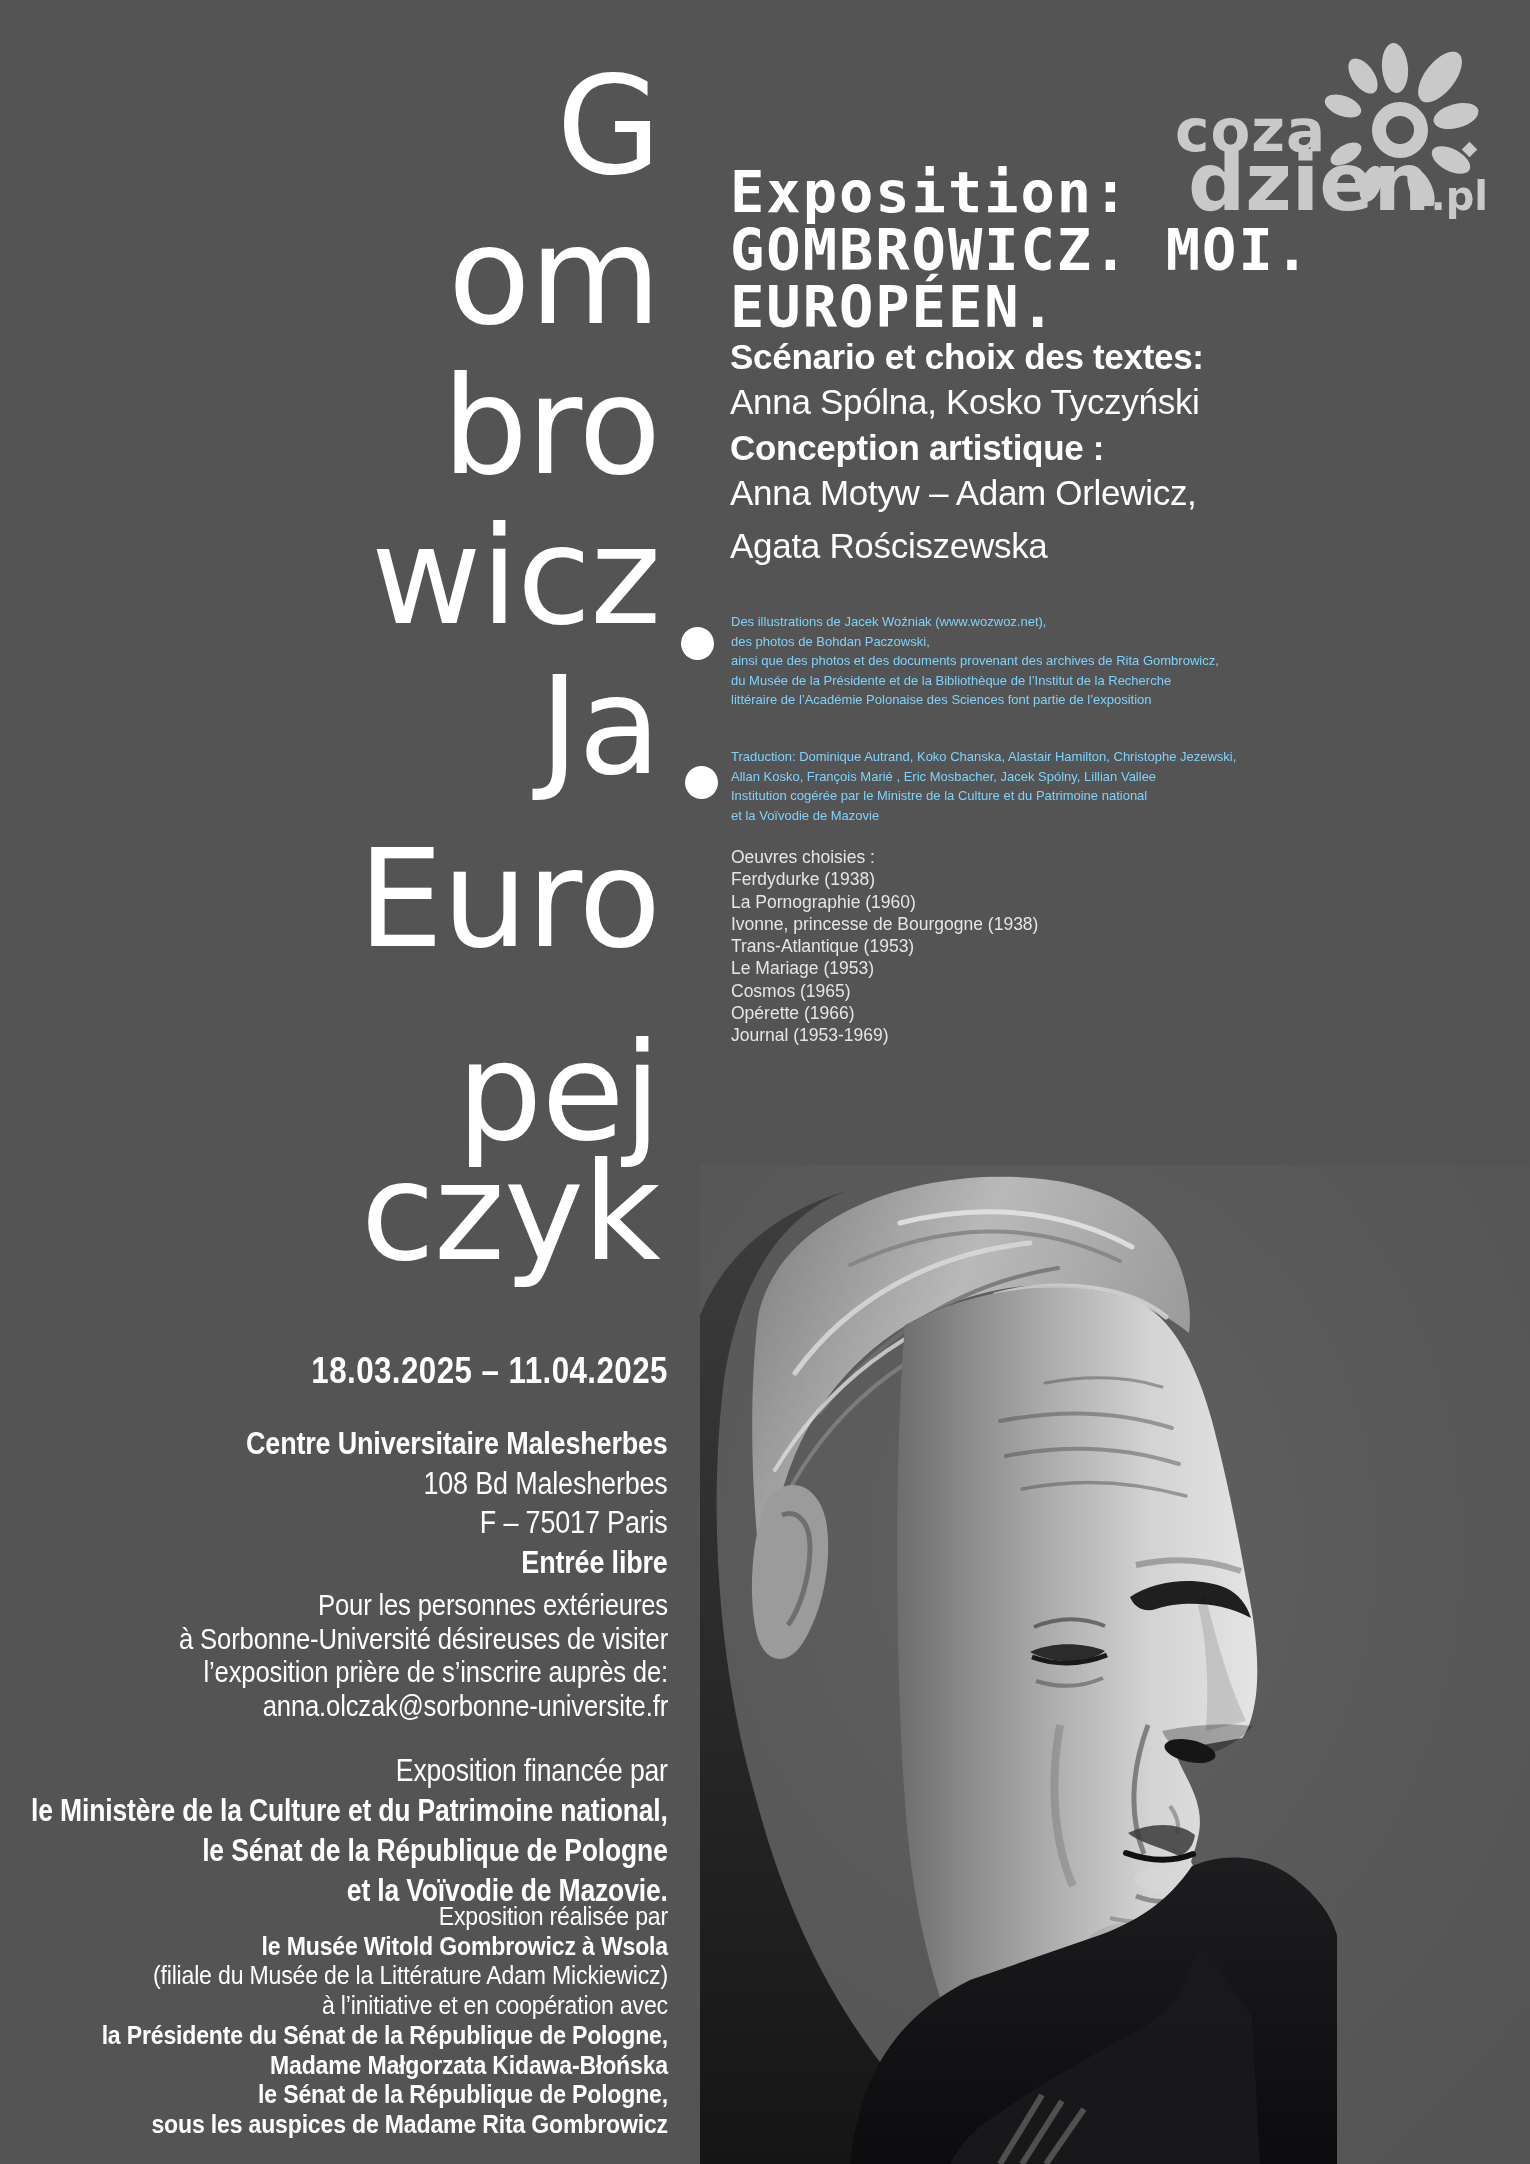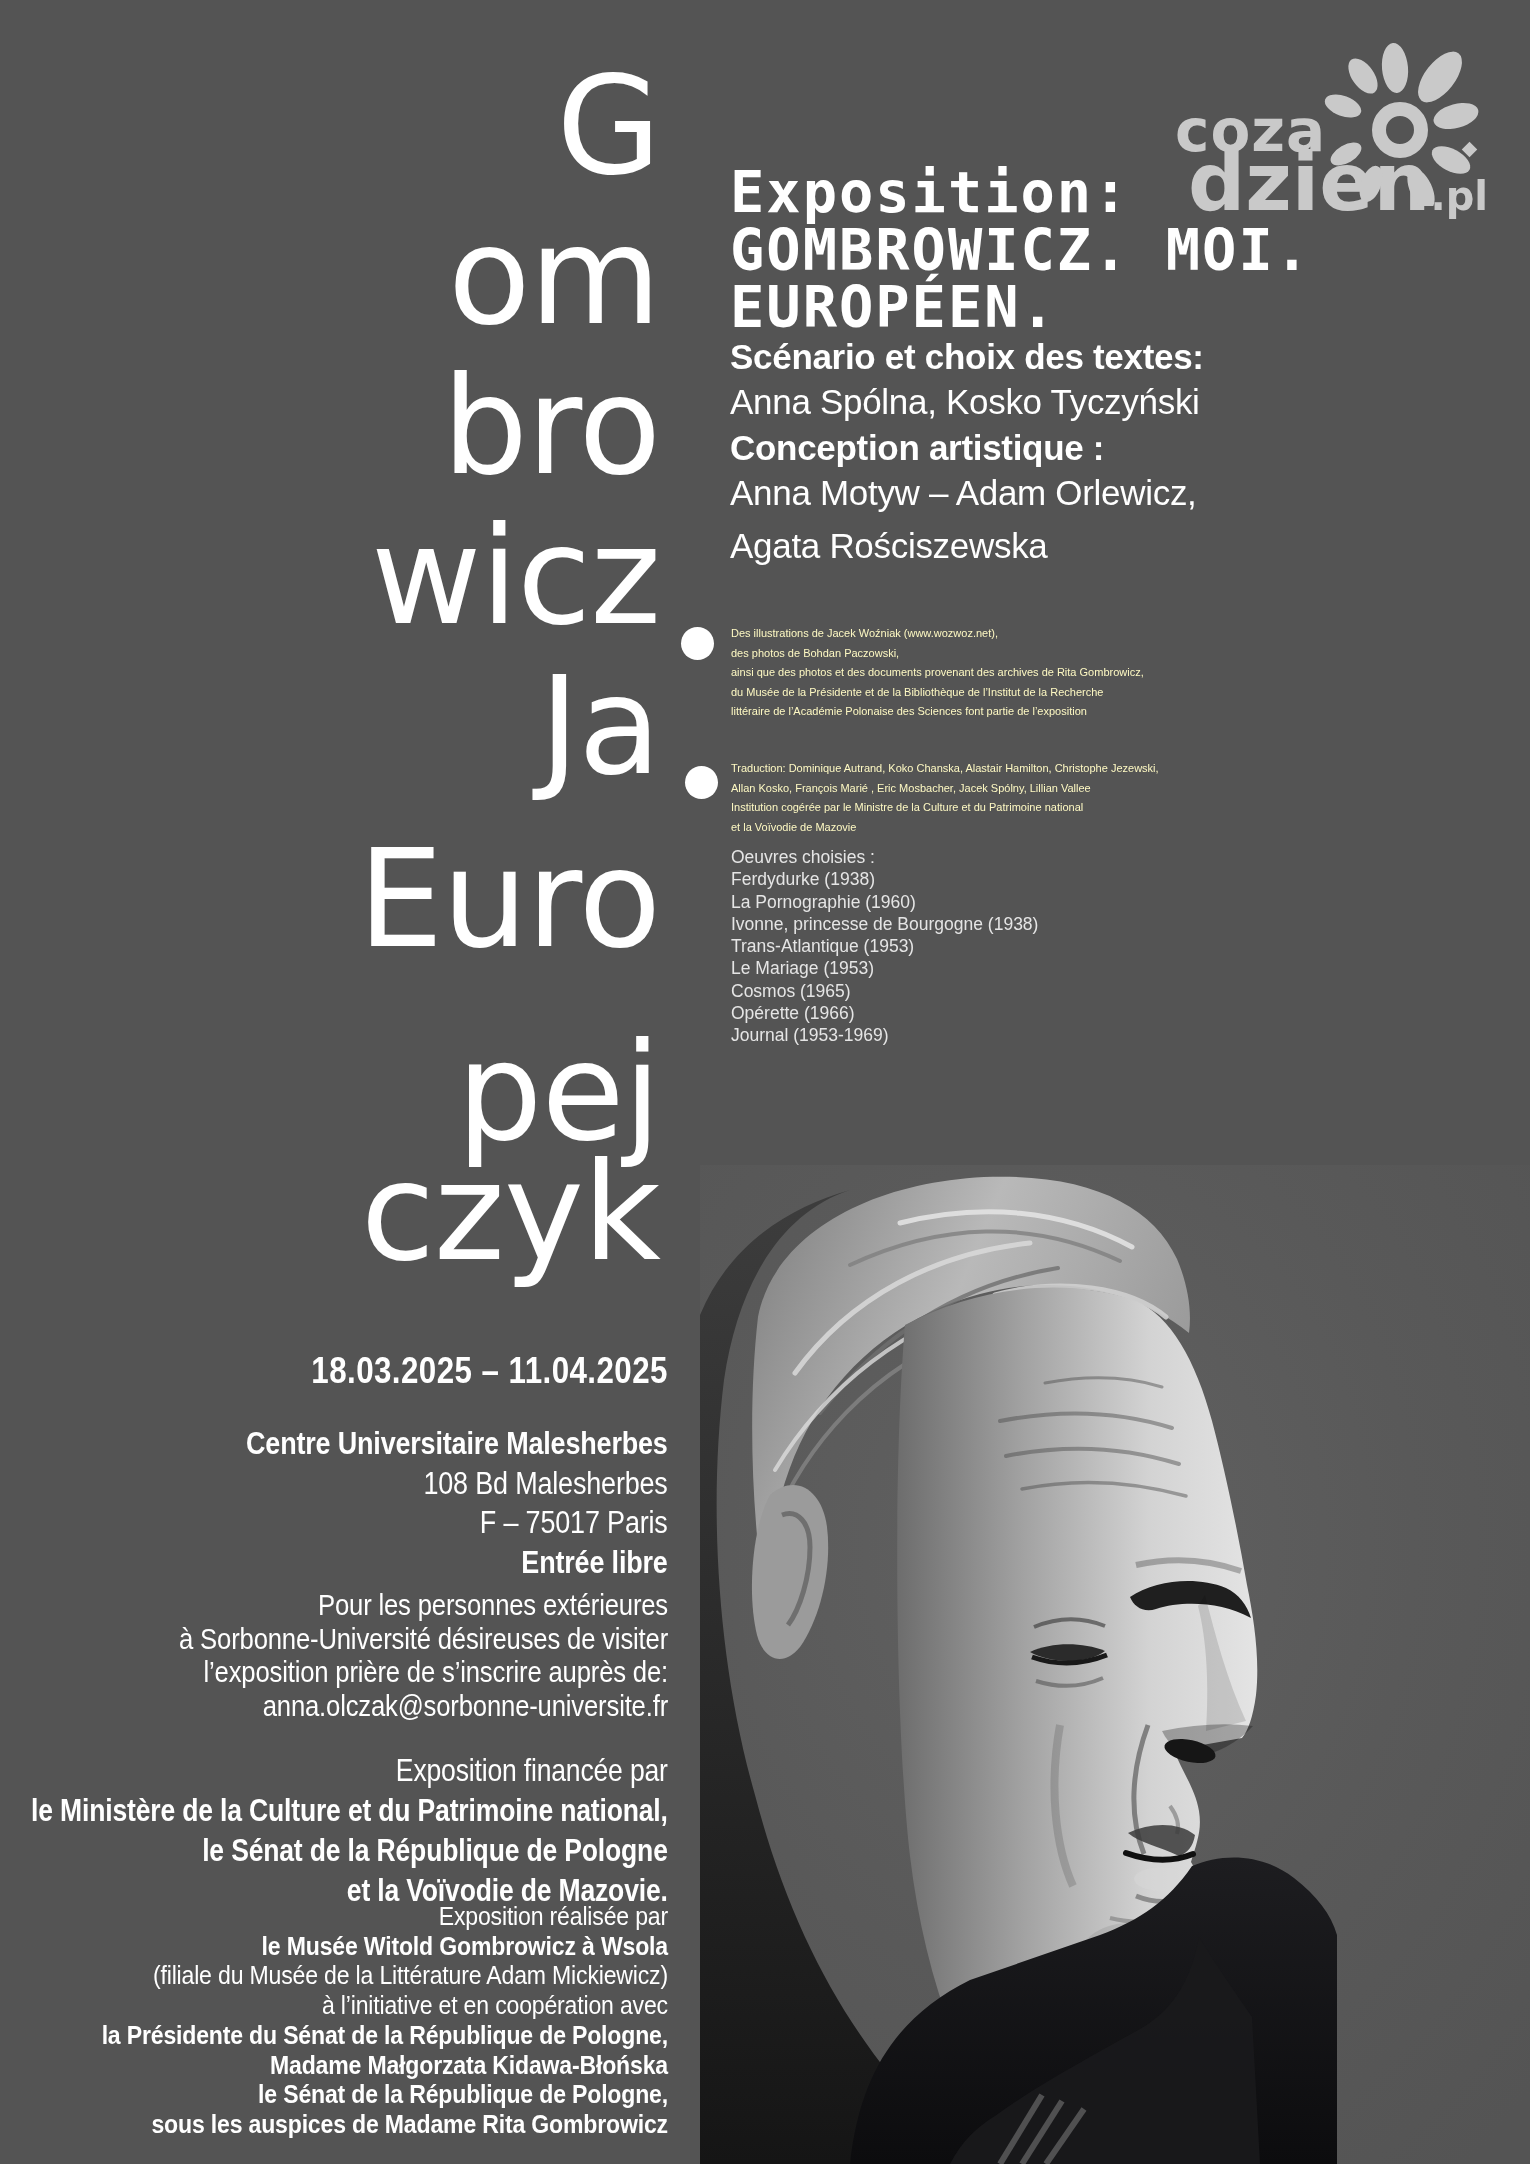--- a/index.html
+++ b/index.html
@@ -28,21 +28,21 @@
     font-family:"DejaVu Sans Mono",monospace;font-weight:bold;
     font-size:57px;letter-spacing:2px;color:#ffffff;
   }
   
   .cr{
     position:absolute;left:730px;line-height:1;white-space:nowrap;
     font-size:35px;color:#ffffff;letter-spacing:-0.3px;
   }
   .b{font-weight:bold;}
   
-  .note{position:absolute;left:731px;color:#fef9c3;font-size:11px;line-height:19.6px;white-space:nowrap;margin-top:12px;}
+  .note{position:absolute;left:731px;color:#7dd3fc;font-size:13px;line-height:19.6px;white-space:nowrap;}
   .works{position:absolute;left:731px;color:#e5e5e5;font-size:17.5px;line-height:22.3px;white-space:nowrap;}
   
   .rb{
     position:absolute;right:862px;text-align:right;white-space:nowrap;color:#ffffff;
     transform:scaleX(0.87);transform-origin:100% 0;letter-spacing:-0.2px;
   }
   .dates{top:1350px;font-size:36px;font-weight:bold;letter-spacing:0.5px;}
   .venue{top:1424px;font-size:31px;line-height:39.5px;}
   .reg{top:1588px;font-size:29.5px;line-height:33.5px;}
   .fund{top:1750px;font-size:30.5px;line-height:40px;}

